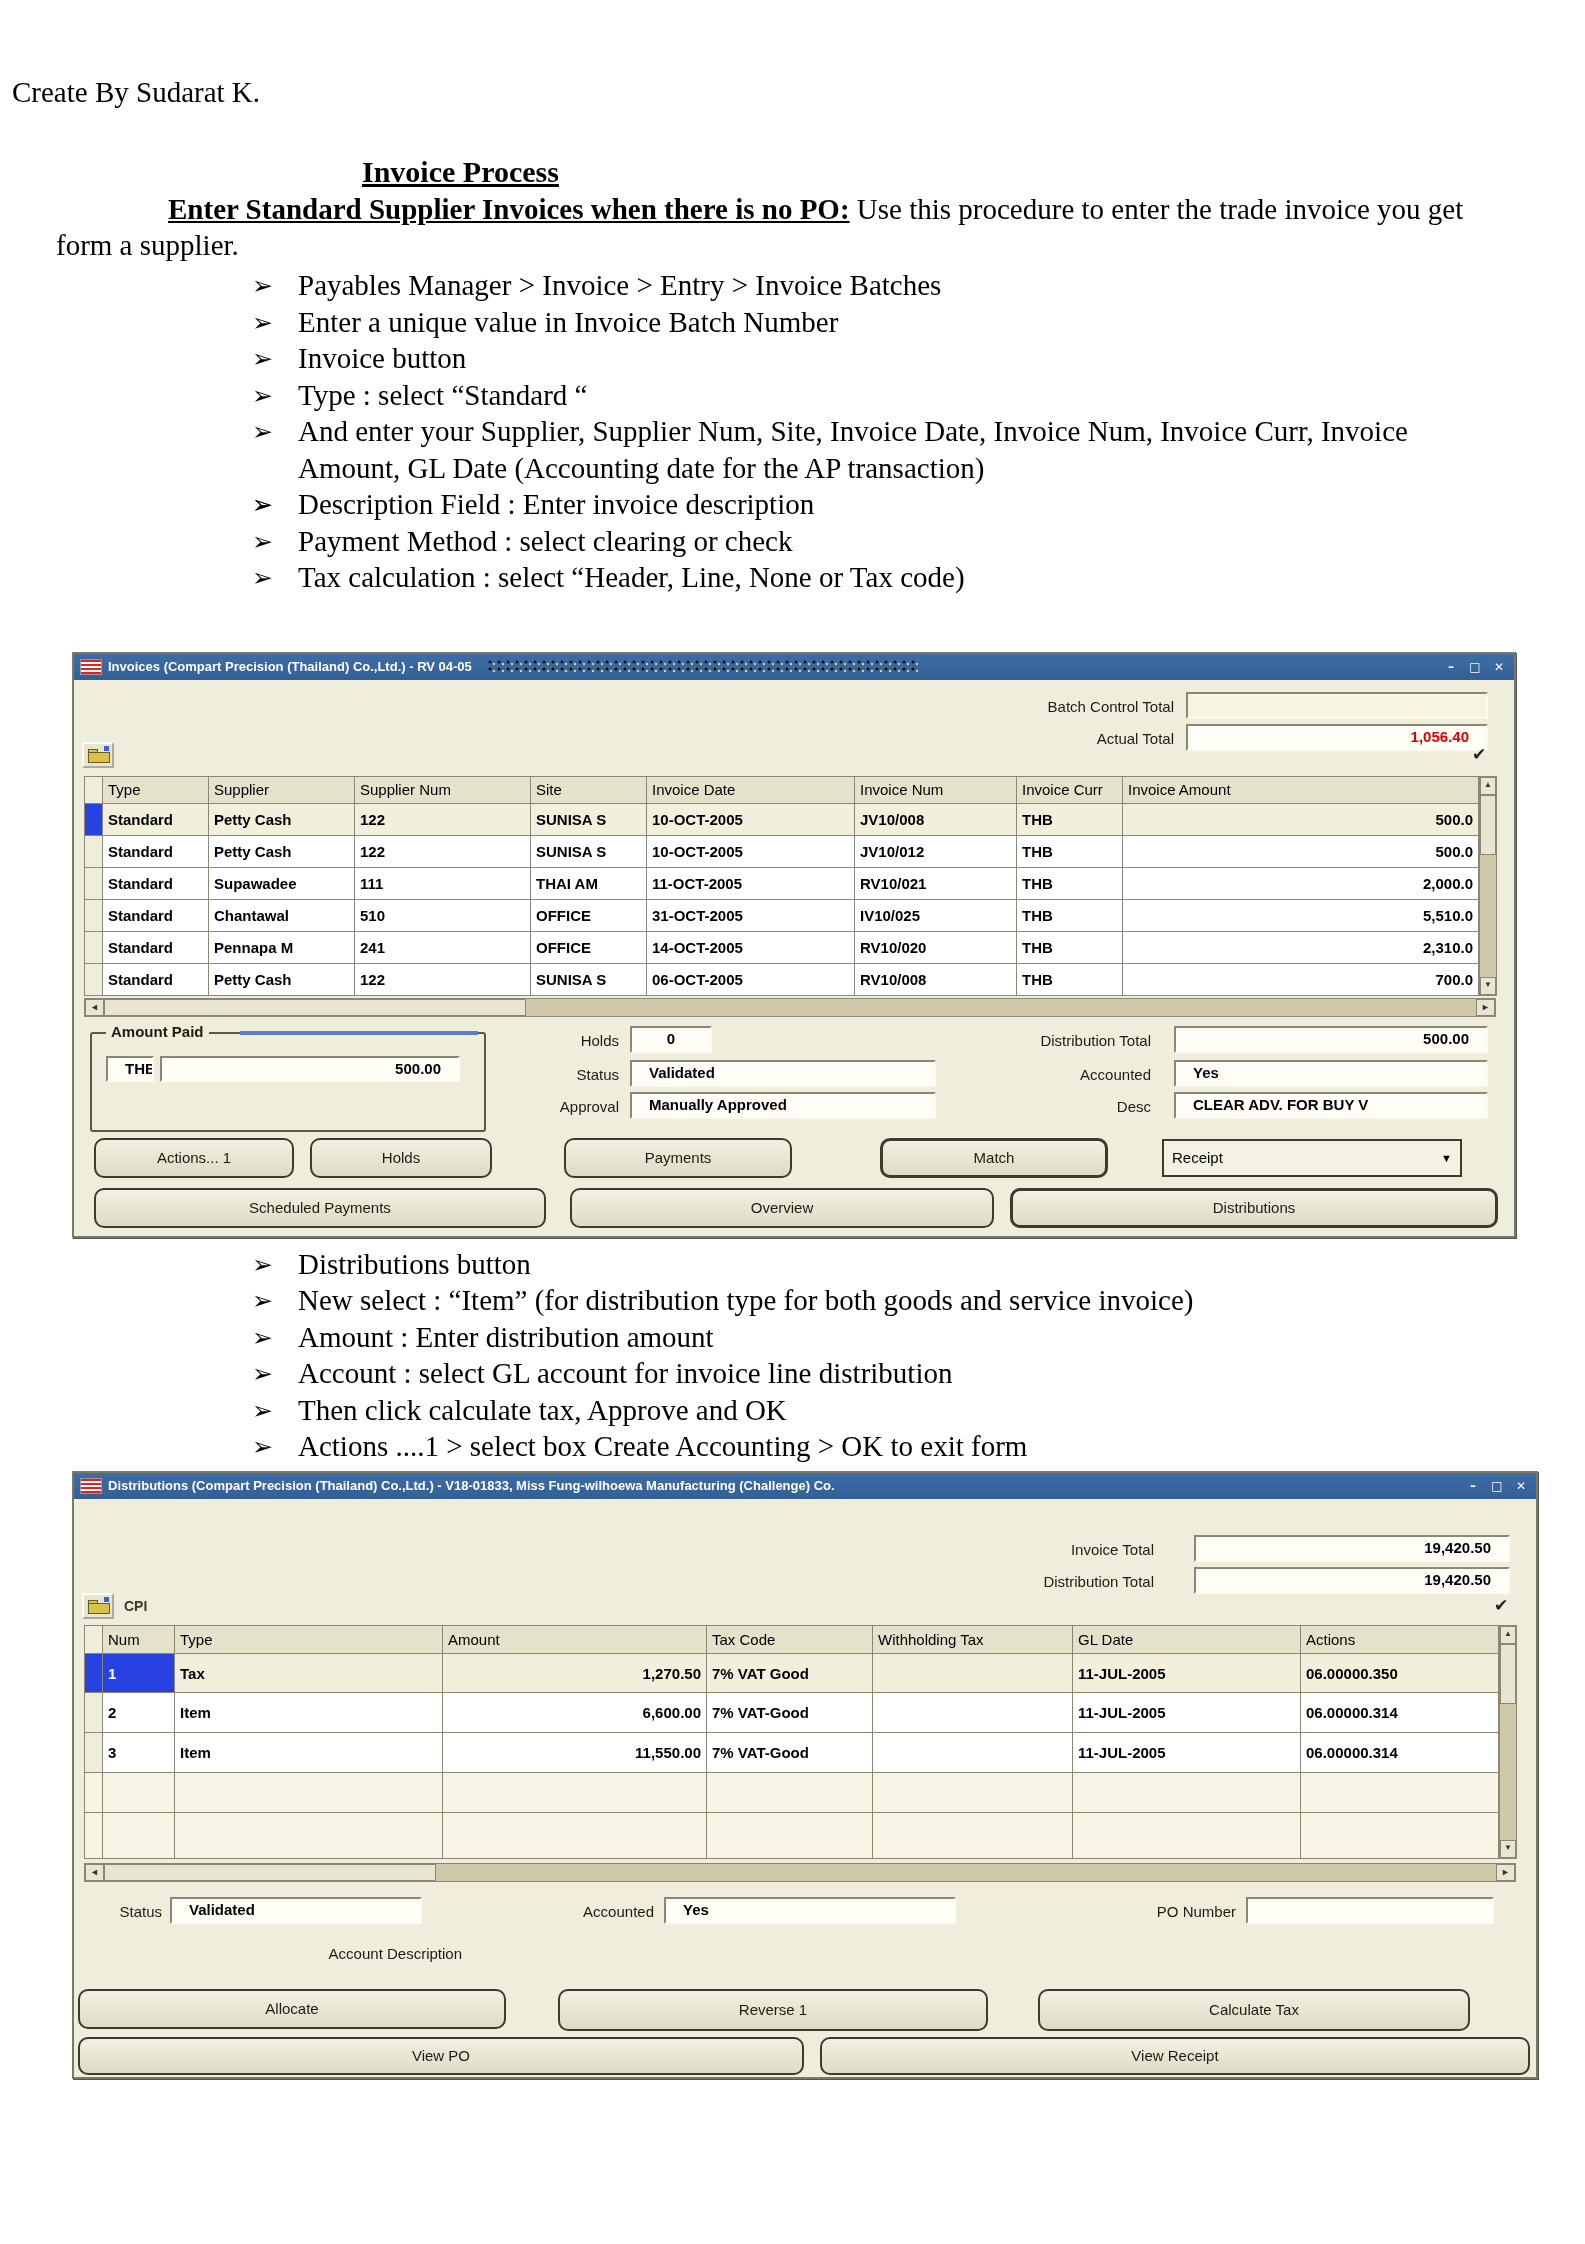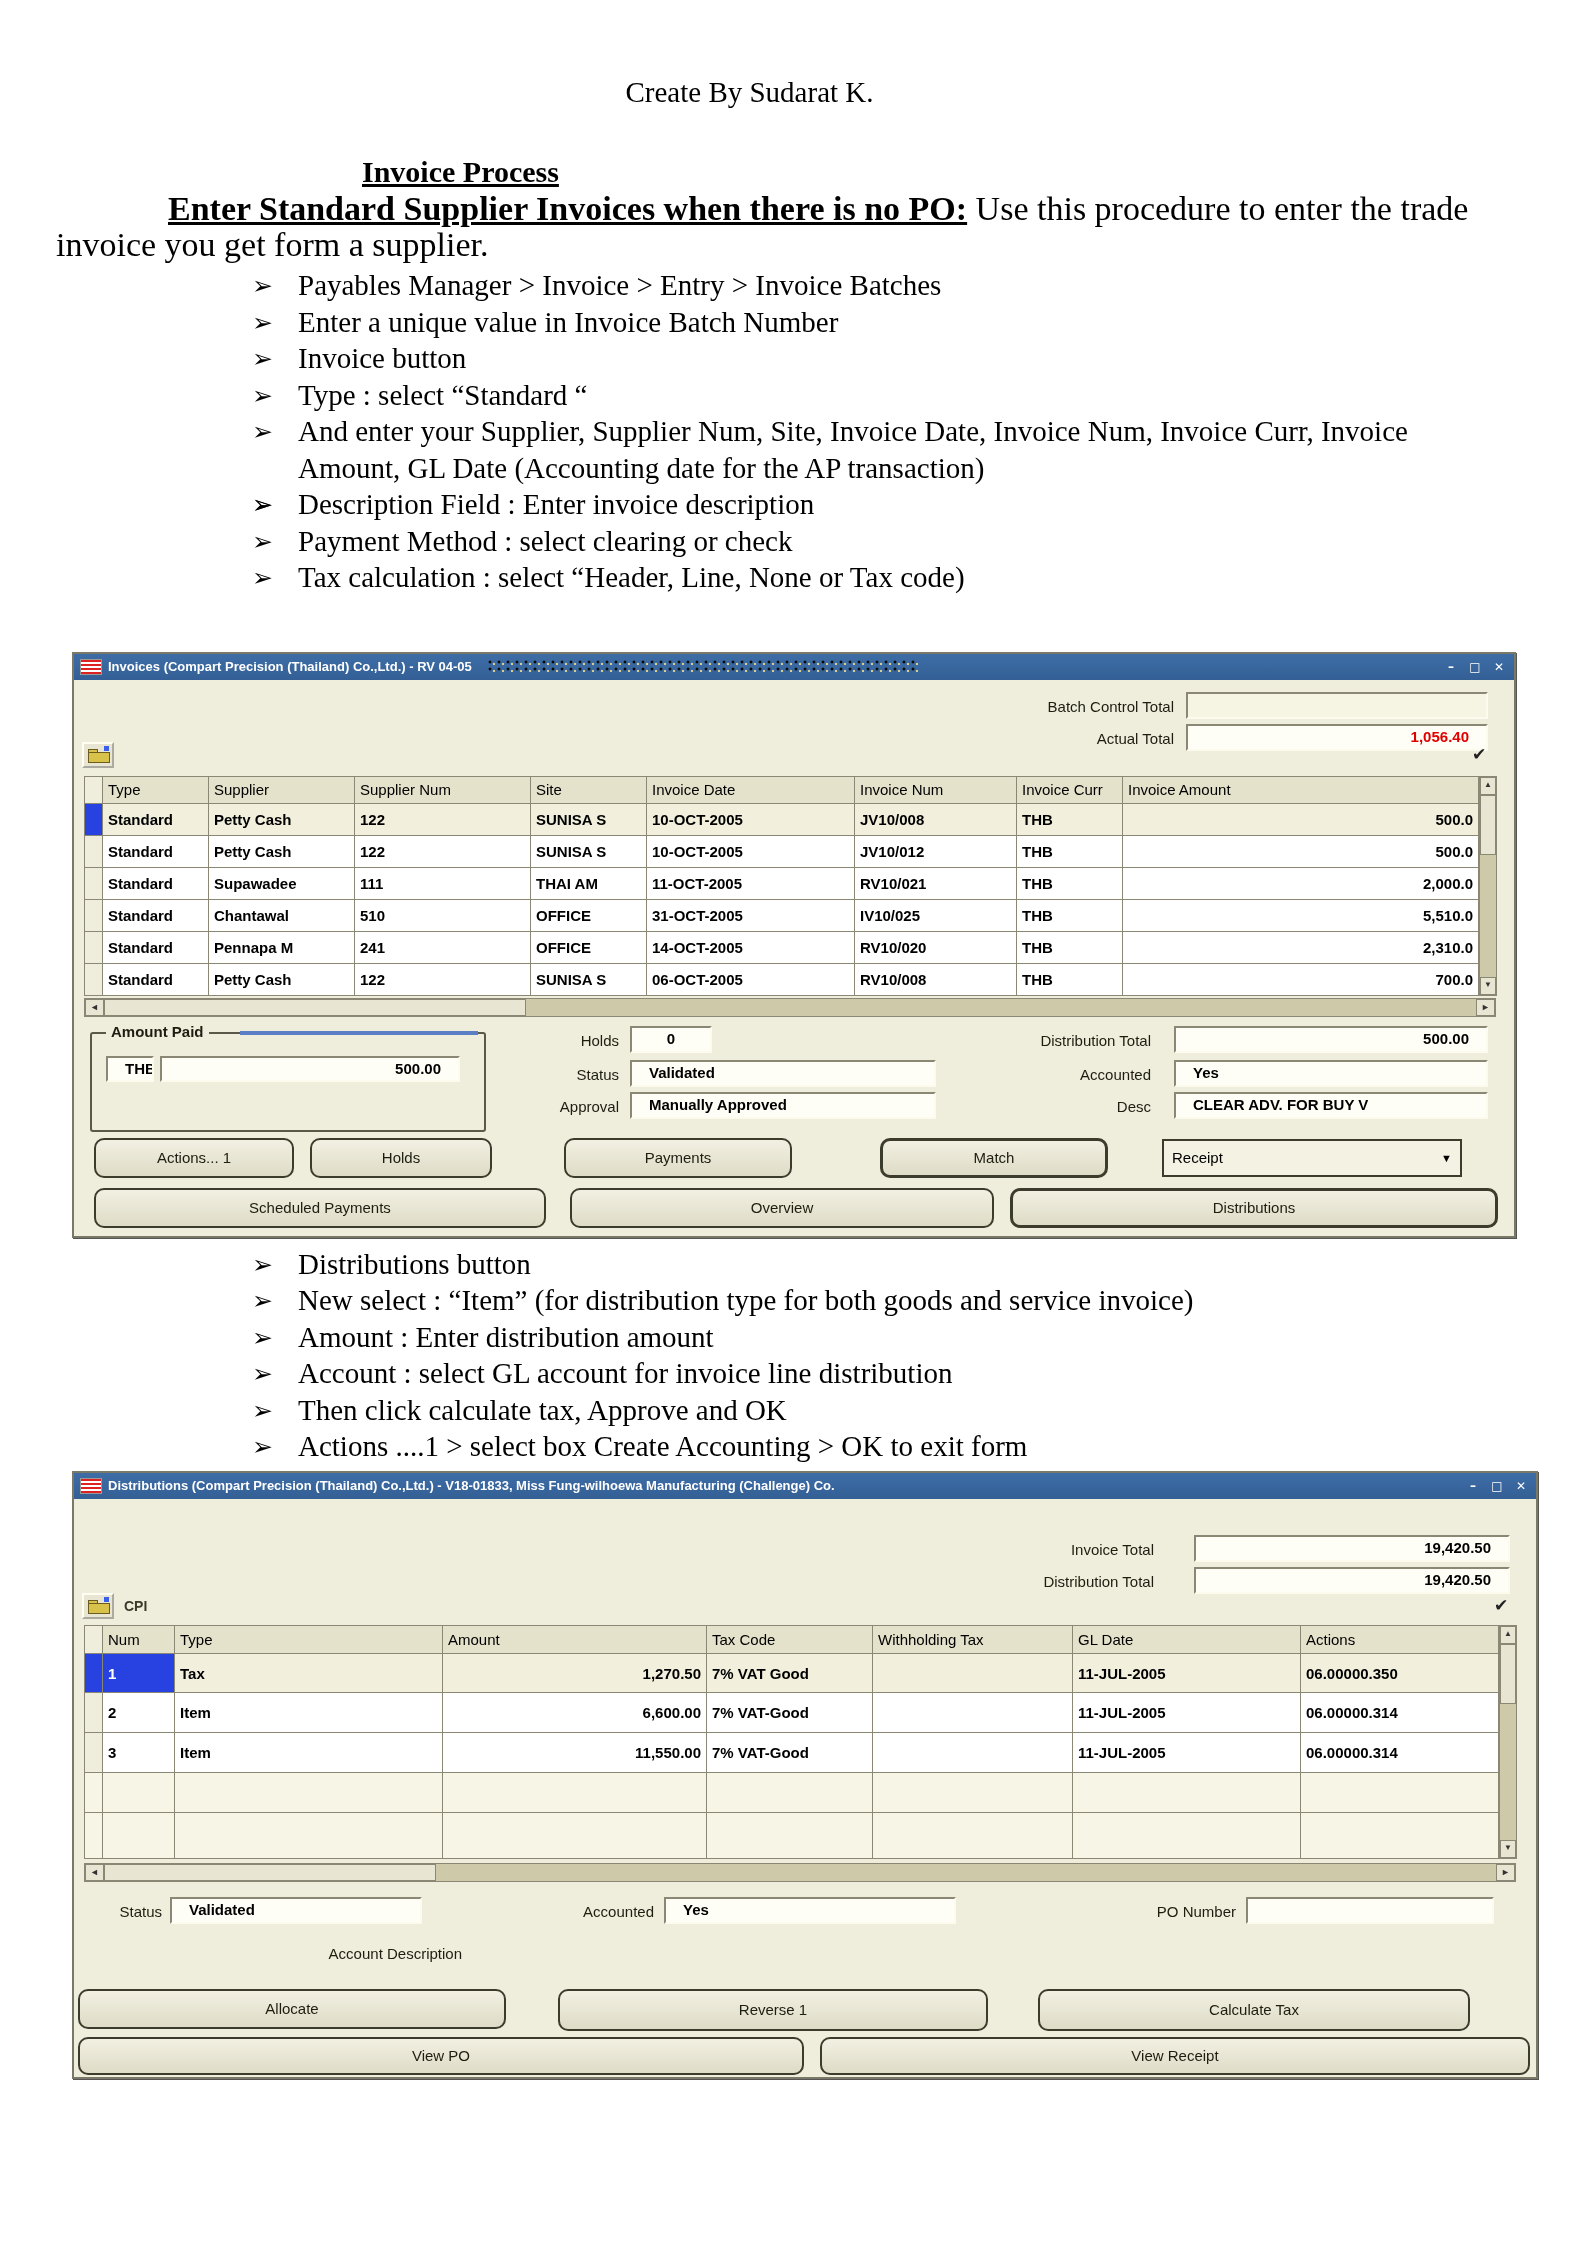--- a/index.html
+++ b/index.html
@@ -1,20 +1,20 @@
 <!DOCTYPE html>
 <html><head>
 <meta charset="utf-8">
 <style>
   html,body{margin:0;padding:0;}
   body{width:1585px;height:2244px;background:#ffffff;font-family:"Liberation Serif",serif;color:#000;}
   .doc{position:relative;width:1585px;height:2244px;overflow:hidden;}
-  .credit{text-align:center;padding:76px 86px 0 0;font-size:29px;}
+  .credit{text-align:left;padding:76px 86px 0 12px;font-size:29px;}
   .h-title{margin:46px 0 0 362px;font-size:30px;font-weight:bold;text-decoration:underline;}
-  .intro{margin:2px 70px 0 56px;font-size:34px;line-height:36px;text-indent:112px;}
+  .intro{margin:2px 70px 0 56px;font-size:29px;line-height:36px;text-indent:112px;}
   .intro .b{font-weight:bold;text-decoration:underline;}
   ul.arrows{list-style:none;margin:4px 0 0 0;padding:0 70px 0 252px;}
   ul.arrows li{font-size:29px;line-height:36.5px;position:relative;padding-left:46px;}
   ul.arrows .mk{position:absolute;left:0;top:1px;font-family:"DejaVu Sans",sans-serif;font-size:25px;}
   
   .window{position:relative;background:#efeedd;border:2px solid #7a7866;box-shadow:1px 1px 0 #555;}
   .w1{width:1440px;margin:56px 0 0 72px;}
   .w2{width:1462px;margin:6px 0 0 72px;}
   .titlebar{height:26px;background:linear-gradient(#3e6da6,#335f95);display:flex;align-items:center;color:#fff;
             font-family:"Liberation Sans",sans-serif;font-size:13px;font-weight:bold;padding:0 6px;gap:6px;}

